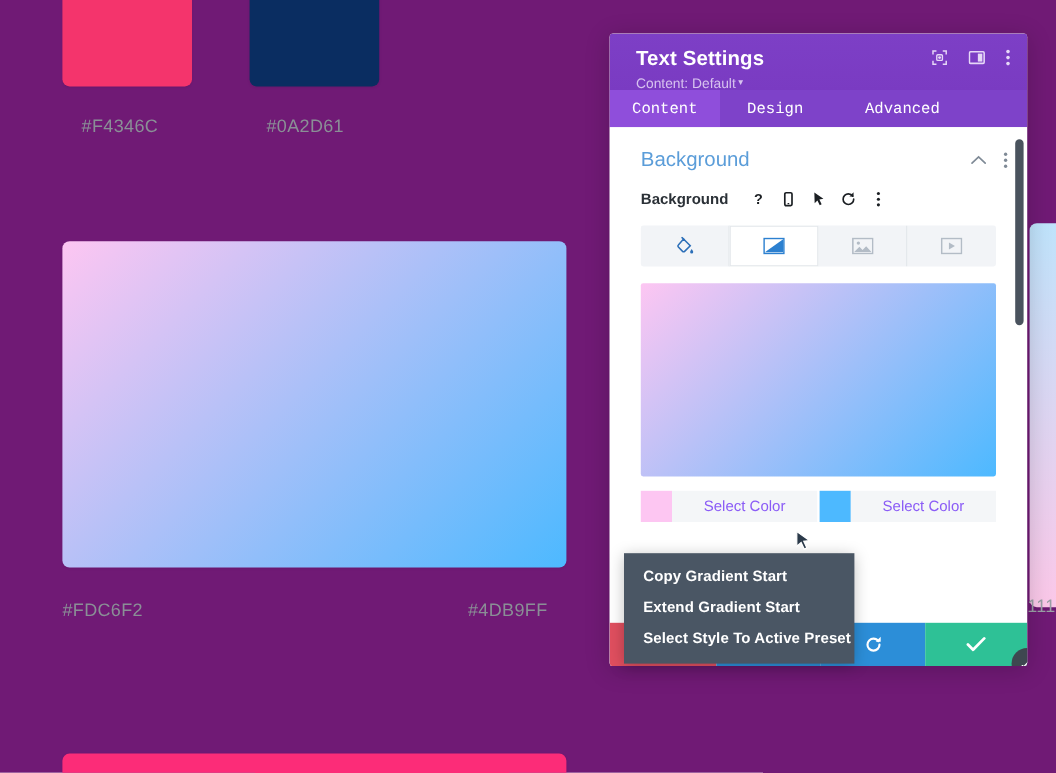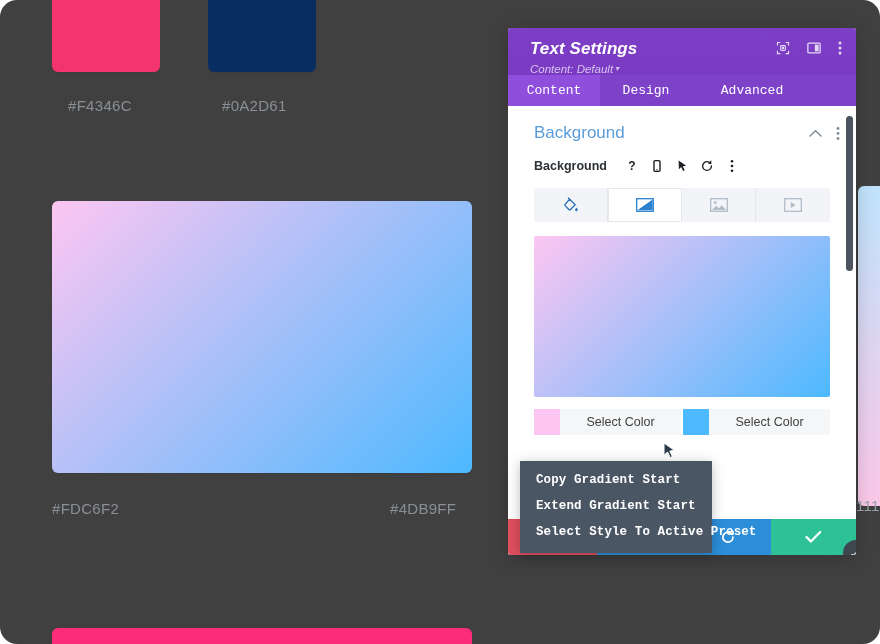--- a/index.html
+++ b/index.html
@@ -13,22 +13,21 @@
     font-family: "Liberation Sans", sans-serif;
     overflow: hidden;
     position: relative;
     -webkit-font-smoothing: antialiased;
   }
 
   
   #swatch-page {
     position: absolute;
     inset: 0;
-    background: #404040;
-    border-radius: 17px;
+    background: #701a75;
   }
   .swatch-card {
     position: absolute;
   }
   .swatch-chip {
     border-radius: 6px;
     width: 100%;
     height: 100%;
     box-shadow: 0 1px 2px rgba(0,0,0,.06);
   }
@@ -76,21 +75,20 @@
 
   
   .panel-header {
     background: #7b3fc4;
     background: linear-gradient(#7d3fc6, #7a3bc2);
     padding: 11px 16px 9px 22px;
     position: relative;
     flex: 0 0 auto;
     height: 47px;
     box-sizing: border-box;
-    font-style: italic;
   }
   .panel-title {
     color: #ffffff;
     font-size: 17px;
     font-weight: bold;
     line-height: 19px;
     letter-spacing: .1px;
   }
   .panel-preset {
     color: #d7c2ef;
@@ -236,21 +234,21 @@
     height: 26px;
   }
   .color-chip {
     width: 26px;
     flex: 0 0 26px;
     cursor: pointer;
   }
   .color-btn {
     flex: 1 1 auto;
     background: #f4f6f8;
-    color: #404040;
+    color: #8b5cf6;
     font-size: 12.5px;
     display: flex;
     align-items: center;
     justify-content: center;
     cursor: pointer;
   }
 
   
   .panel-scrollbar {
     position: absolute;
@@ -301,21 +299,20 @@
   
   #context-menu {
     position: absolute;
     left: 520px;
     top: 461px;
     width: 192px;
     background: #4a5664;
     padding: 6px 0 8px 0;
     z-index: 20;
     box-shadow: 0 2px 12px rgba(0,0,0,.25);
-    font-family: Liberation Mono, monospace;
   }
   .ctx-item {
     color: #ffffff;
     font-size: 12.5px;
     font-weight: bold;
     padding: 7px 0 7px 16px;
     line-height: 12px;
     cursor: pointer;
     white-space: nowrap;
     letter-spacing: .1px;

